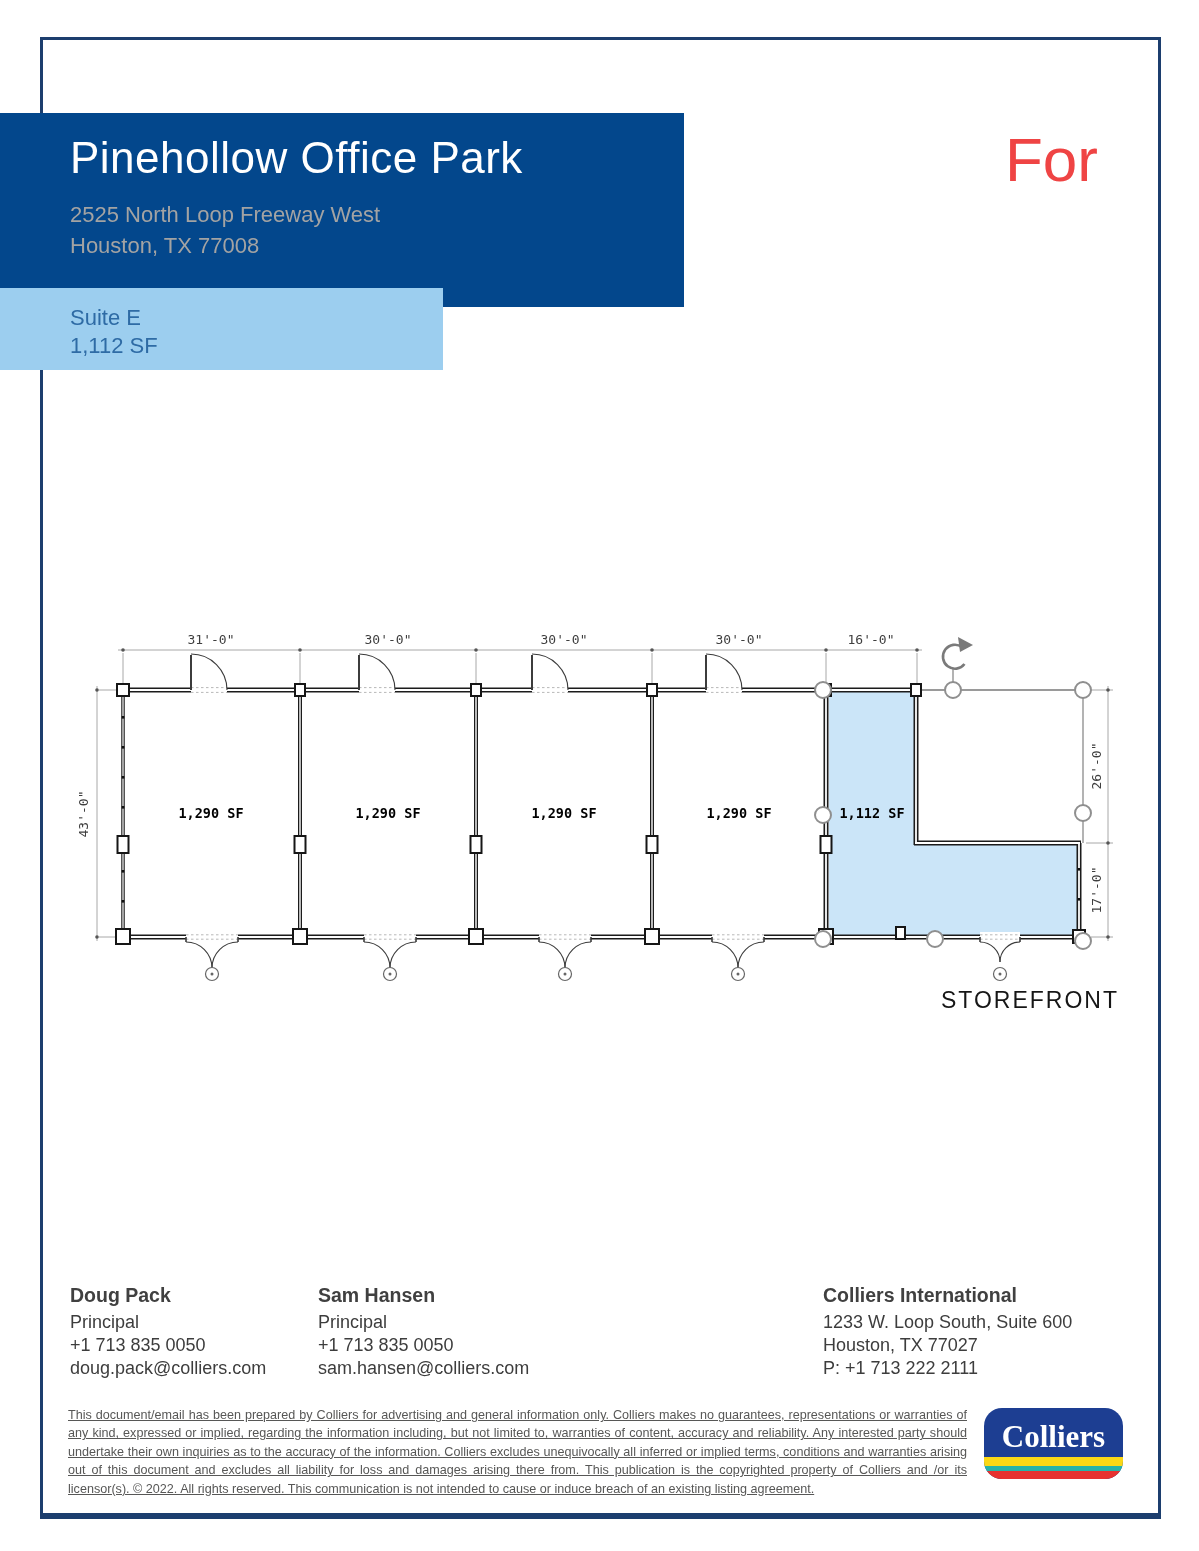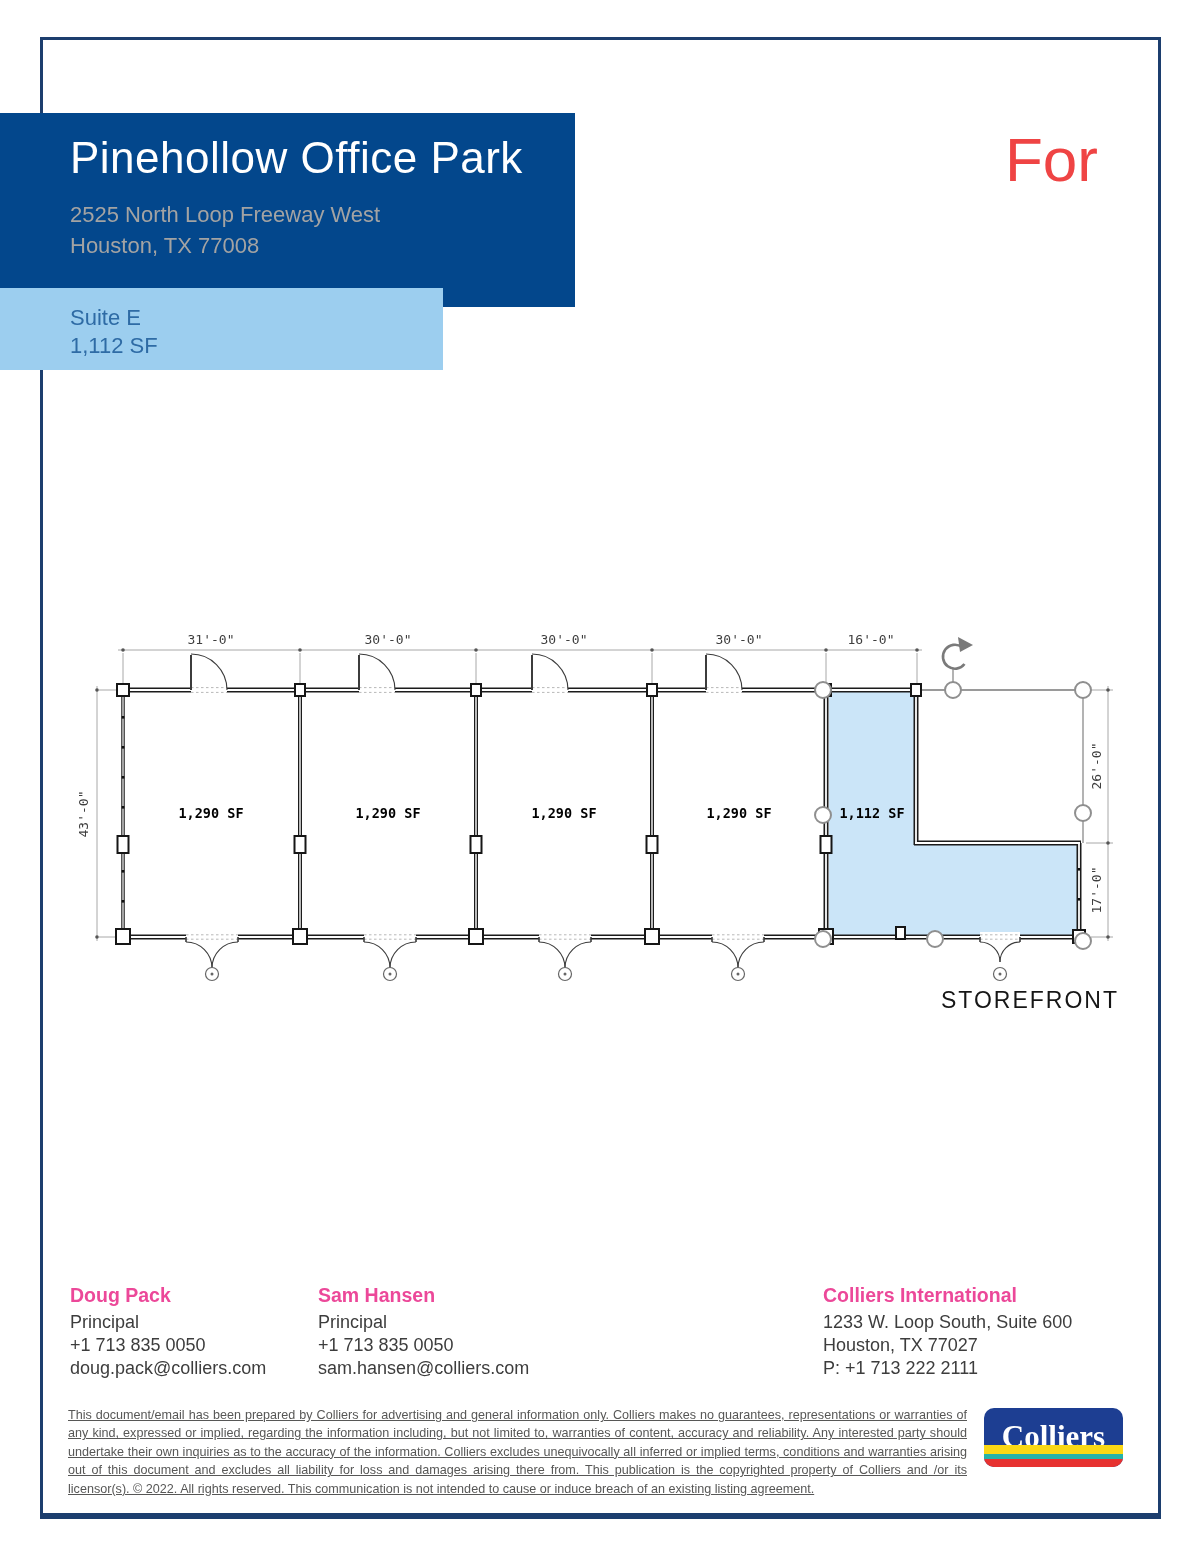--- a/index.html
+++ b/index.html
@@ -5,44 +5,44 @@
   html,body{margin:0;padding:0;}
   body{
     width:1199px;height:1551px;position:relative;background:#ffffff;
     font-family:"Liberation Sans",sans-serif;overflow:hidden;
   }
   .frame{
     position:absolute;left:40px;top:37px;width:1121px;height:1482px;
     border:3px solid #1c3e6e;border-bottom-width:6px;box-sizing:border-box;z-index:1;
   }
   .header-block{
-    position:absolute;left:0;top:113px;width:575px;height:194px;background:#03478c;z-index:3;
+    position:absolute;left:0;top:113px;width:684px;height:194px;background:#03478c;z-index:3;
   }
   .hdr-title{position:absolute;left:70px;top:20px;font-size:44px;font-weight:400;color:#ffffff;letter-spacing:.5px;white-space:nowrap;}
   .hdr-addr{position:absolute;left:70px;top:86px;font-size:22px;line-height:31px;color:#a3a3a3;font-weight:400;}
   .suite-banner{
     position:absolute;left:0;top:288px;width:443px;height:82px;background:#9cceef;z-index:4;
   }
   .suite-banner .txt{position:absolute;left:70px;top:16px;font-size:22px;line-height:28px;color:#2e6ba5;}
   .for-lease{position:absolute;top:130px;right:101px;text-align:right;z-index:2;}
   .for-lease .for{font-size:62px;line-height:60px;font-weight:300;color:#ef4444;}
   .for-lease .lease{font-size:62px;line-height:72px;font-weight:700;color:#164a9e;letter-spacing:-1px;}
   svg.plan{position:absolute;left:0;top:0;width:1199px;height:1551px;z-index:2;}
   .contact{position:absolute;top:1284px;font-size:18px;line-height:23px;color:#3d3d3d;z-index:3;}
-  .contact .cname{font-size:19.5px;font-weight:bold;color:#ec4899;margin-bottom:4px;}
+  .contact .cname{font-size:19.5px;font-weight:bold;color:#404040;margin-bottom:4px;}
   .contact.c-doug{left:70px;}
   .contact.c-sam{left:318px;}
   .contact.c-company{left:823px;}
   .disclaimer{
     position:absolute;left:68px;top:1406px;width:899px;font-size:12.6px;line-height:18.4px;
     text-align:justify;color:#575756;z-index:3;text-decoration:underline;
   }
   .logo{
-    position:absolute;left:984px;top:1408px;width:139px;height:59px;background:#1d3e92;
-    border-radius:10px;overflow:hidden;z-index:3;
+    position:absolute;left:984px;top:1408px;width:139px;height:71px;background:#1d3e92;
+    border-radius:18px;overflow:hidden;z-index:3;
   }
   .logo .word{
     position:absolute;left:0;right:0;top:11px;text-align:center;
     font-family:"Liberation Serif",serif;font-weight:bold;font-size:31px;color:#ffffff;
   }
   .logo .stripes{position:absolute;left:0;right:0;bottom:0;}
   .stripe-yellow{height:9px;background:#fad816;}
   .stripe-teal{height:5px;background:#26b3a9;}
   .stripe-red{height:8px;background:#e73230;}
 </style>

